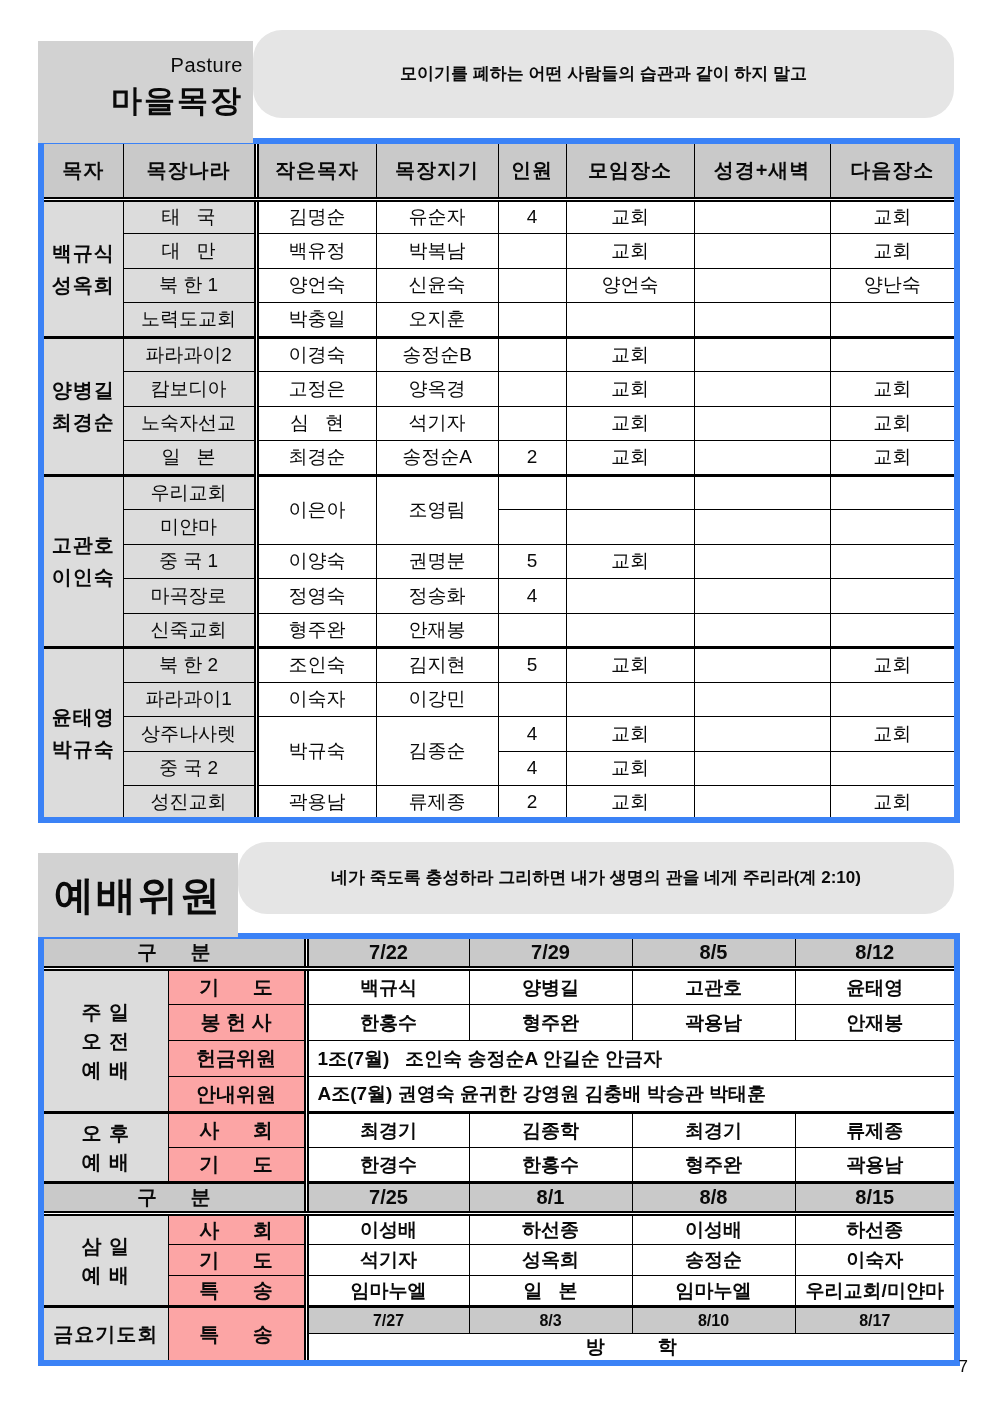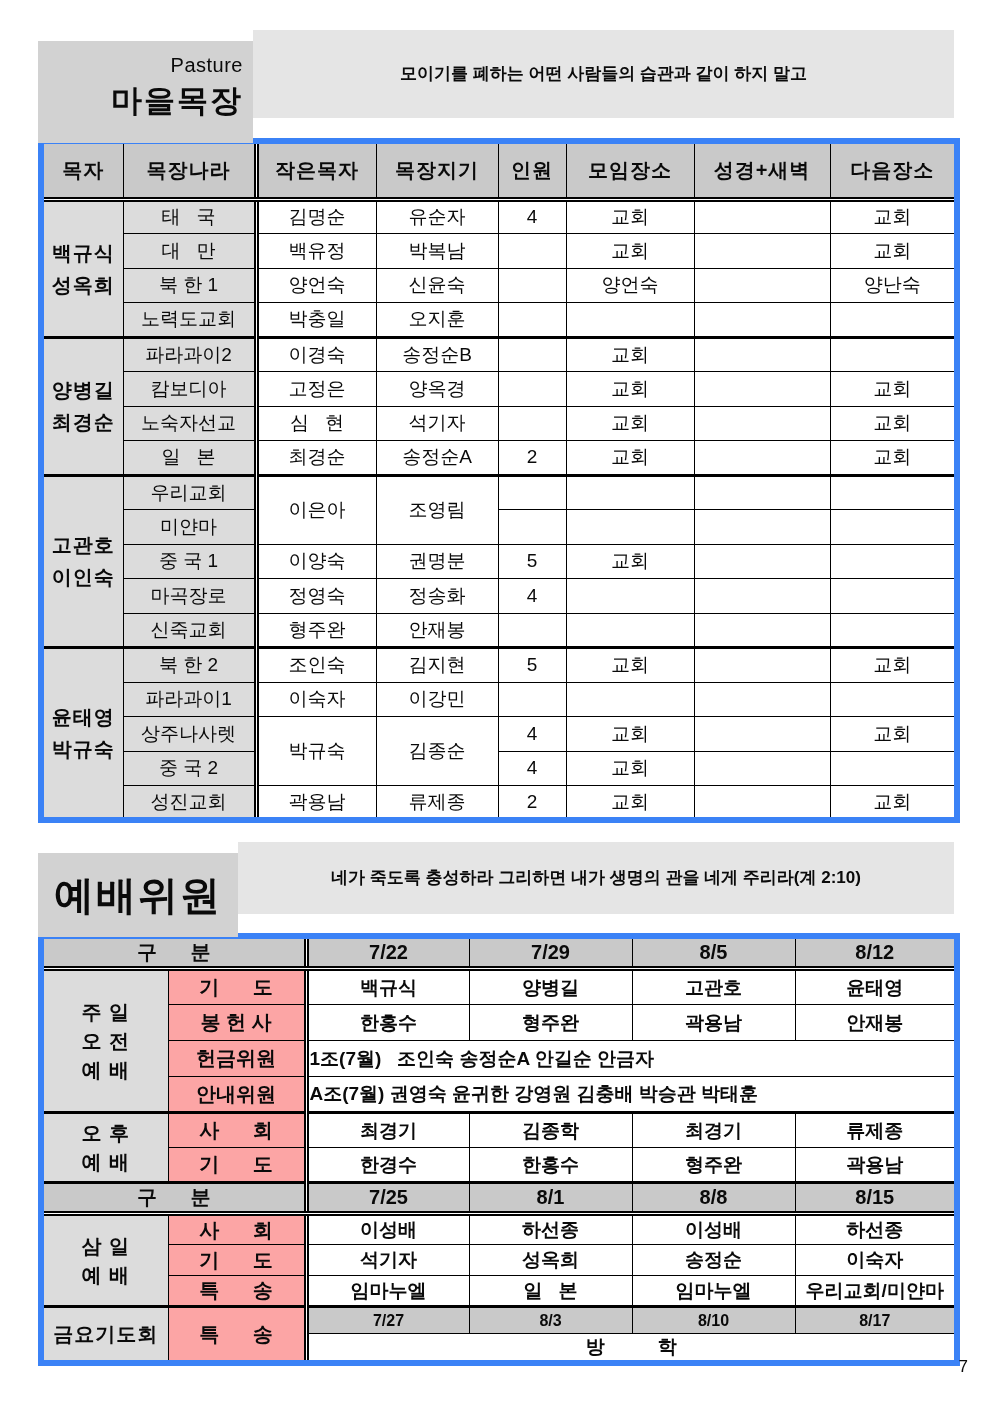--- a/index.html
+++ b/index.html
@@ -12,20 +12,21 @@
   
   .sec-header { position:relative; width:916px; }
   .sec-header .title-box {
     position:absolute; left:0; top:11px; background:#d2d2d2;
   }
   .sec-header .quote-band {
     position:absolute; background:#e5e5e5;
     display:flex; flex-direction:column; justify-content:center; align-items:center;
     font-weight:bold; font-size:17px; line-height:1.65; text-align:center;
     white-space:pre-wrap;
+    border-radius:29px;
   }
   .s1 { height:104px; margin-bottom:4px; }
   .s1 .title-box { width:215px; height:102px; text-align:right; padding:13px 10px 0 0; }
   .s1 .subtitle { font-size:20px; letter-spacing:.5px; }
   .s1 .title { font-size:31px; font-weight:bold; letter-spacing:2px; margin-top:3px; }
   .s1 .quote-band { left:215px; top:0; width:701px; height:88px; }
   .s2 { height:86px; margin-bottom:5px; }
   .s2 .title-box { width:200px; height:84px; display:flex; align-items:center; justify-content:center;
                    font-size:40px; font-weight:bold; letter-spacing:2px; }
   .s2 .quote-band { left:200px; top:0; width:716px; height:72px; }
@@ -41,21 +42,21 @@
   .t1 .shep  { background:#dcdcdc; font-weight:bold; font-size:20px; line-height:1.6; letter-spacing:1px; }
   .t1 .country { background:#dcdcdc; }
   .dl { border-left:5px double #000; }
   tr.gs td { border-top:3px solid #000; }
   
   .t2 { margin-top:0;border-radius:22px; }
   .t2 td { font-size:19px; font-weight:bold; }
   .t2 tr.gubun td { background:#c9c9c9; font-size:20px; border-bottom:5px double #000; }
   .t2 .glabel { background:#dcdcdc; font-size:20px; line-height:1.45; letter-spacing:1px; }
   .t2 .slabel { background:#fca5a5; font-size:20px; }
-  .t2 .wide { text-align:left; padding-left:1px; }
+  .t2 .wide { text-align:left; padding-left:9px; }
   .t2 .datecell { background:#c9c9c9; font-size:16px; }
   .t2 tr.r36 { height:36px; } .t2 tr.r35 { height:35px; } .t2 tr.r31 { height:31px; }
   .t2 tr.r30 { height:30px; } .t2 tr.r27 { height:27px; }
   .t1-wrap { margin-bottom:19px; }
   .page-number { position:absolute; right:24px; bottom:26px; font-size:17px; }
 </style>
 </head>
 <body>
 
 <div class="page">

